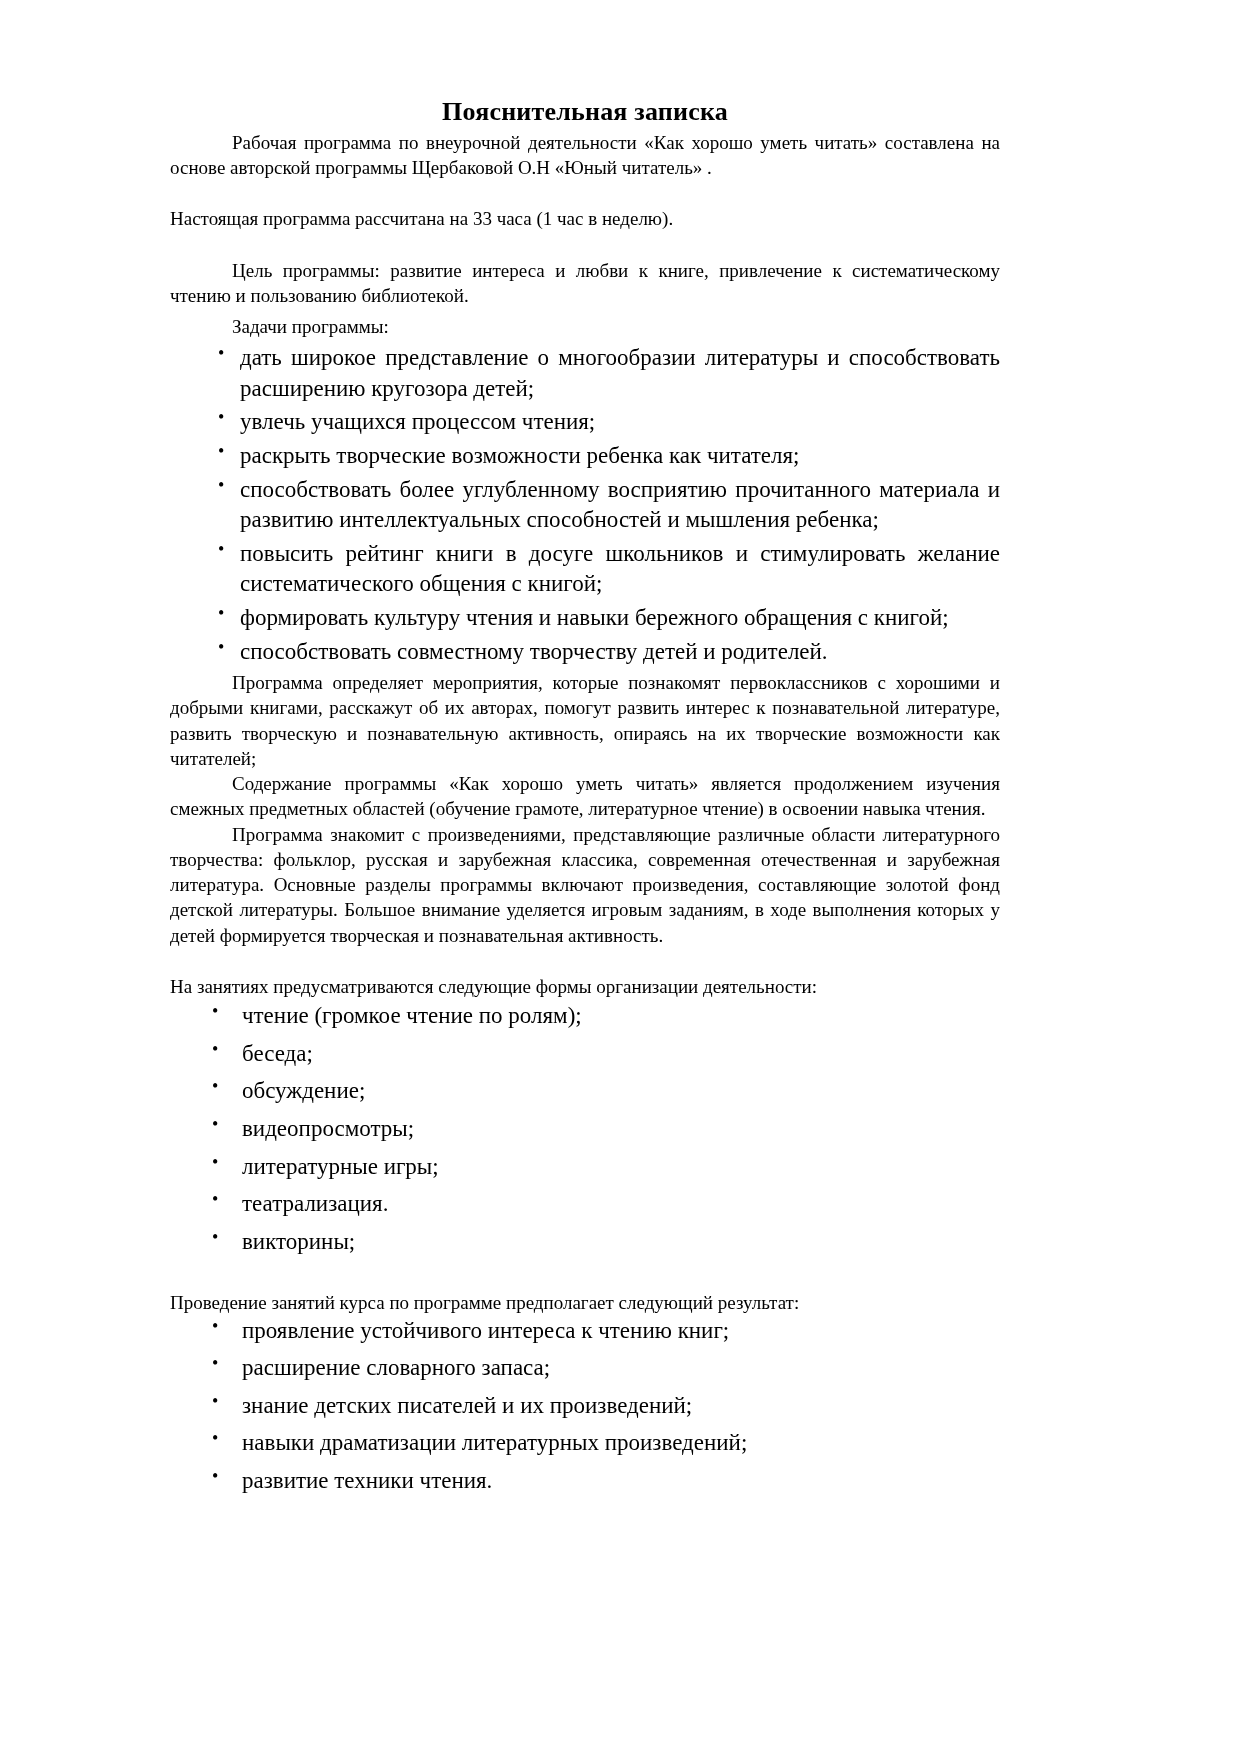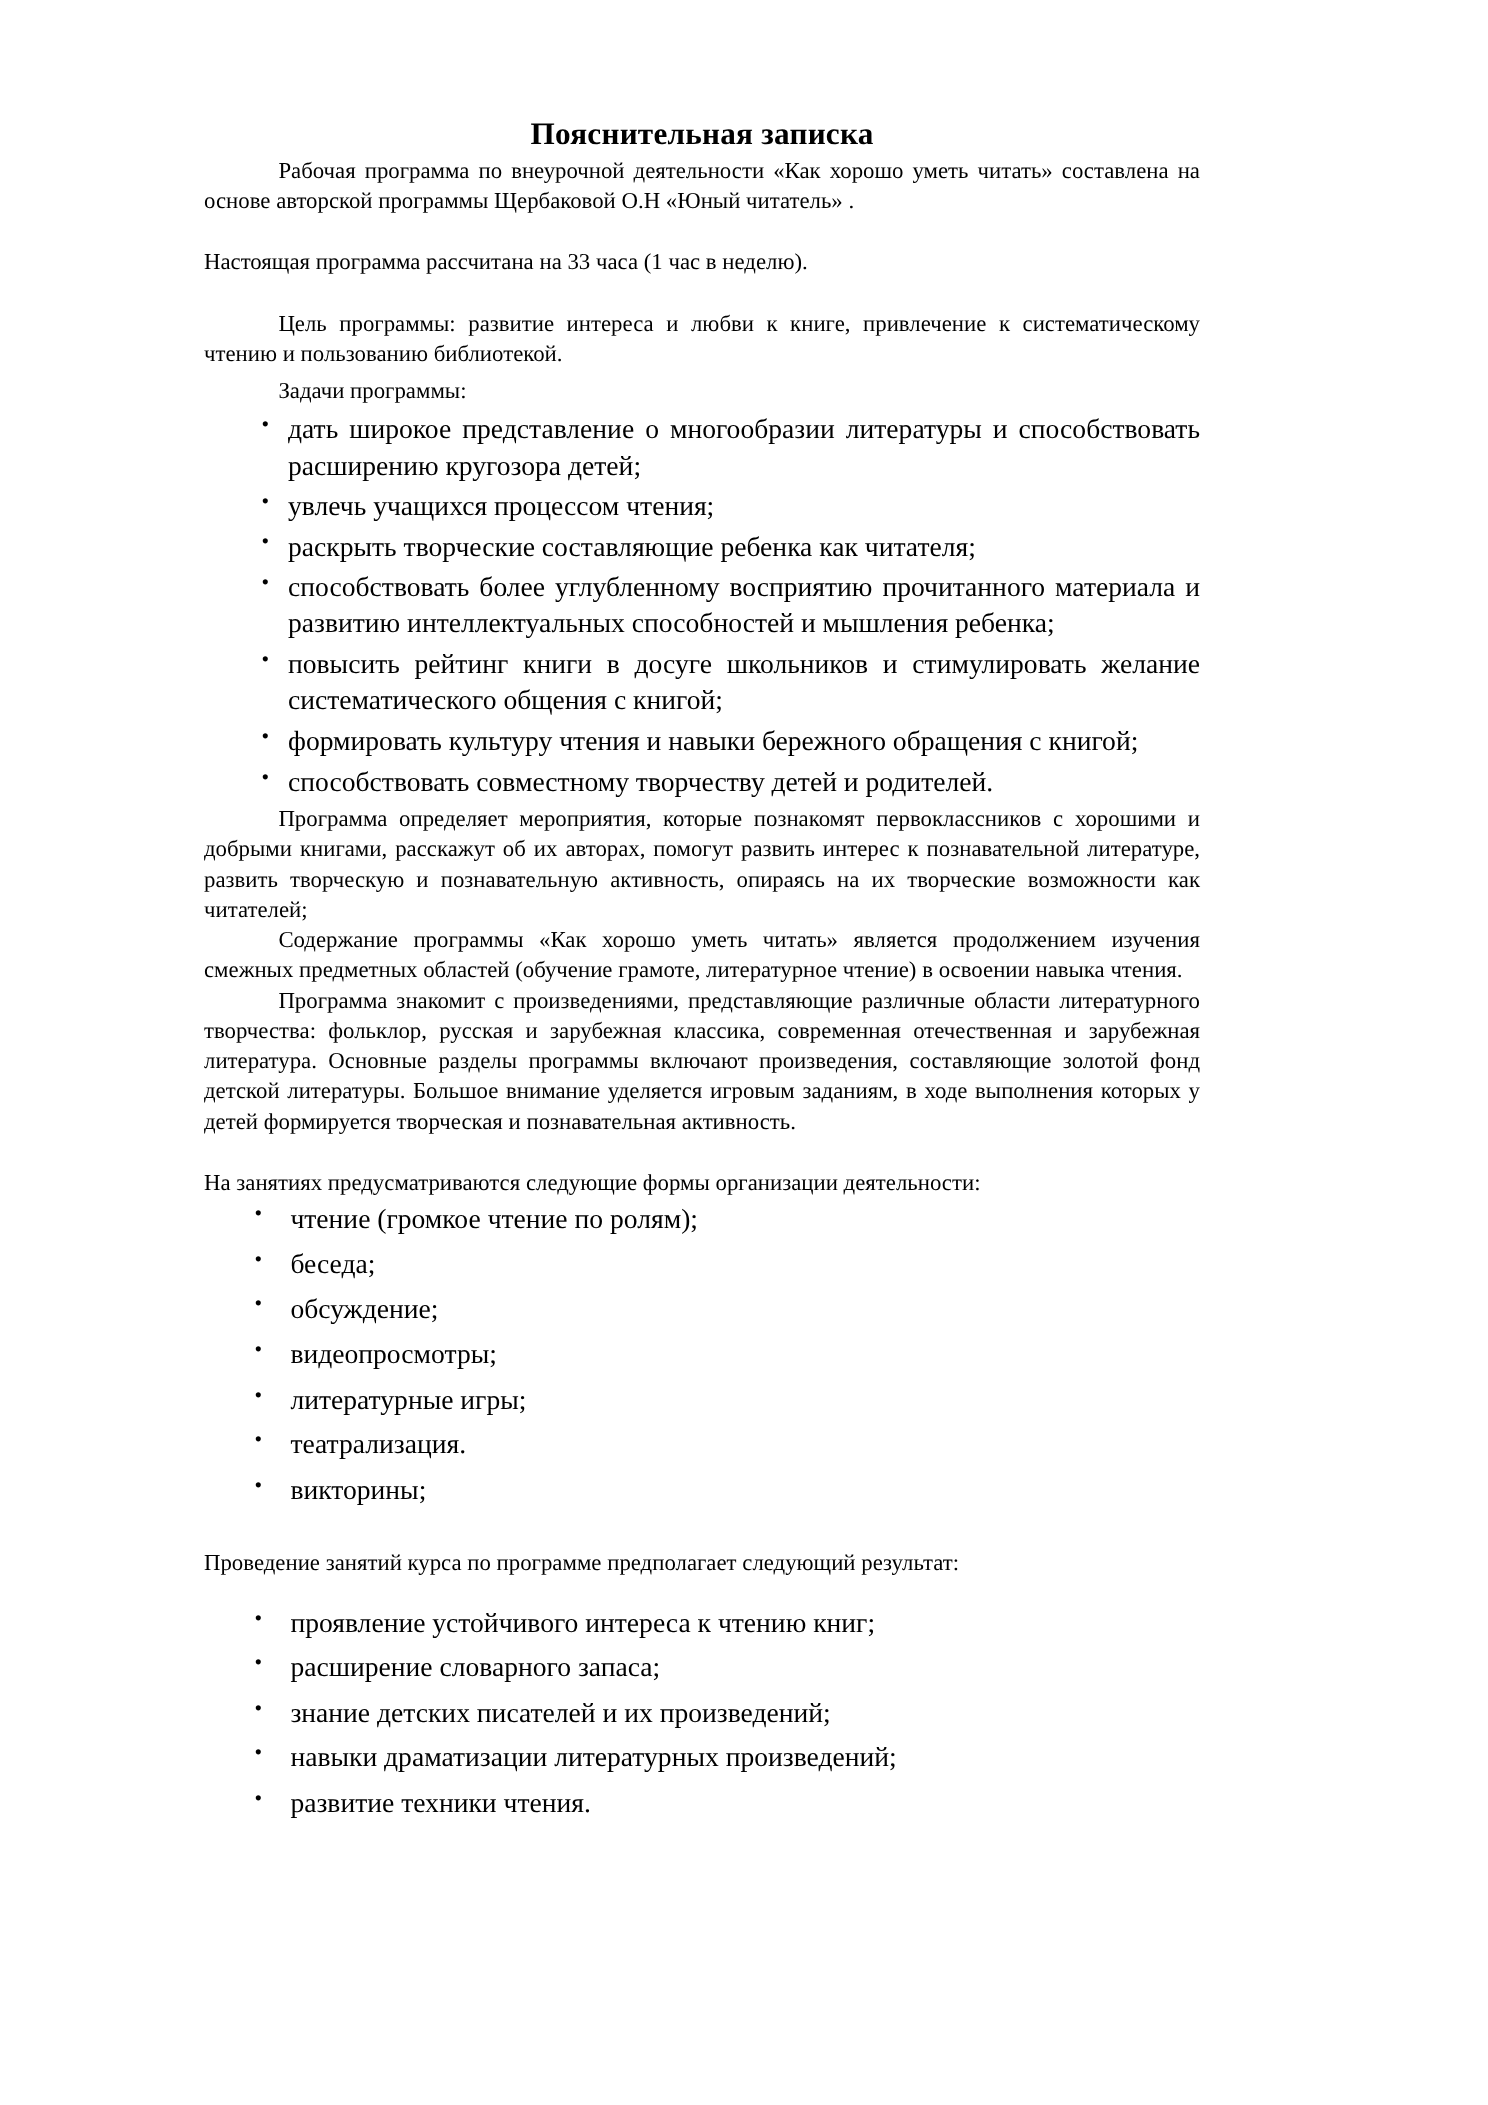--- a/index.html
+++ b/index.html
@@ -89,21 +89,21 @@
   }
   ul.forms li::before {
     content: "\2022";
     position: absolute;
     left: -30px;
     top: -1px;
     font-size: 18px;
   }
   ul.results {
     padding-left: 72px;
-    margin-top: 22px;
+    margin-top: 0;
   }
   ul.results li {
     text-align: left;
     margin-bottom: 7px;
   }
   ul.results li::before {
     content: "\2022";
     position: absolute;
     left: -30px;
     top: -1px;
@@ -127,21 +127,21 @@
 
     <div class="block-gap-lg"></div>
 
     <p class="para indent"><span class="bold">Цель программы:</span><span> развитие интереса и любви к книге, привлечение к систематическому чтению и  пользованию библиотекой.</span></p>
 
     <p class="para indent gap-small"><span class="bold">Задачи программы:</span></p>
 
     <ul class="bullets tasks">
       <li>дать широкое представление о многообразии литературы и способствовать расширению кругозора детей;</li>
       <li>увлечь учащихся процессом чтения;</li>
-      <li>раскрыть творческие составляющие ребенка как читателя;</li>
+      <li>раскрыть творческие возможности ребенка как читателя;</li>
       <li>способствовать более углубленному восприятию прочитанного материала и развитию интеллектуальных способностей и мышления ребенка;</li>
       <li>повысить рейтинг книги в досуге школьников и стимулировать желание систематического общения с книгой;</li>
       <li>формировать культуру чтения и навыки бережного обращения с книгой;</li>
       <li>способствовать совместному творчеству детей и родителей.</li>
     </ul>
 
     <p class="para indent">Программа определяет мероприятия, которые познакомят первоклассников с хорошими и добрыми книгами, расскажут об их авторах, помогут развить интерес к познавательной литературе, развить творческую и познавательную активность, опираясь на их творческие возможности как читателей;</p>
 
     <p class="para indent">Содержание программы «Как хорошо уметь читать» является продолжением изучения смежных предметных областей (обучение грамоте, литературное чтение) в освоении навыка чтения.</p>
 

